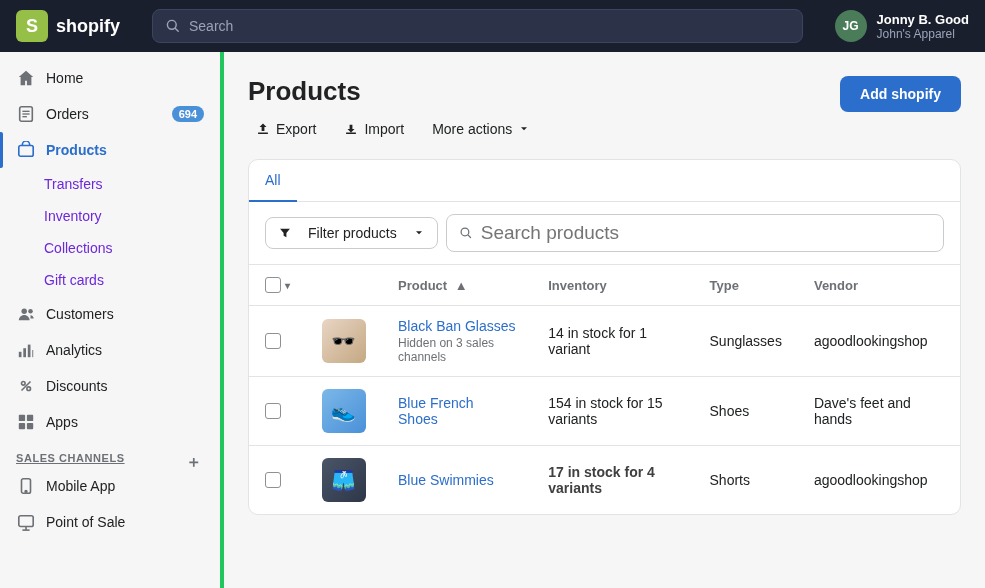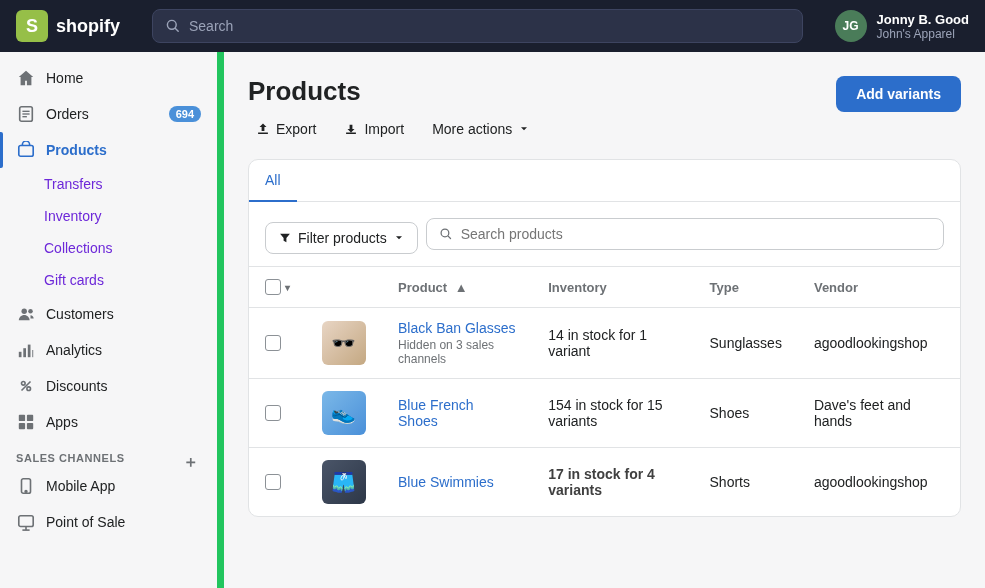--- a/index.html
+++ b/index.html
@@ -77,32 +77,33 @@
     .main-layout {
       display: flex;
       flex: 1;
       overflow: hidden;
     }
 
     
     .sidebar {
       width: 224px;
       background: #f6f6f7;
-      border-right: 7px solid #22c55e;
+      border-right: 4px solid #22c55e;
       padding: 8px 0;
       flex-shrink: 0;
       overflow-y: auto;
     }
     .sidebar-section-label {
       font-size: 11px;
       font-weight: 600;
       color: #6d7175;
       padding: 12px 16px 4px;
       text-transform: uppercase;
       letter-spacing: 0.05em;
+      text-decoration: underline;
     }
     .sidebar-item {
       display: flex;
       align-items: center;
       padding: 8px 16px;
       cursor: pointer;
       color: #202223;
       font-size: 14px;
       gap: 10px;
       position: relative;
@@ -240,47 +241,46 @@
     .table-toolbar {
       display: flex;
       align-items: center;
       gap: 8px;
       padding: 12px 16px;
       border-bottom: 1px solid #e1e3e5;
     }
     .filter-btn {
       display: flex;
       align-items: center;
-      gap: 6px;
+      gap: 16px;
       border: 1px solid #c9cccf;
       background: white;
       border-radius: 8px;
       padding: 7px 12px;
       font-size: 14px;
       cursor: pointer;
       color: #202223;
-      margin-top: 8px;
     }
     .search-products {
       flex: 1;
       display: flex;
       align-items: center;
       gap: 8px;
       border: 1px solid #c9cccf;
       border-radius: 8px;
       padding: 7px 12px;
       background: white;
       color: #6d7175;
       font-size: 14px;
     }
     .search-products input {
       border: none;
       outline: none;
       flex: 1;
-      font-size: 14px;
+      font-size: 19px;
       color: #6d7175;
       background: transparent;
     }
     table {
       width: 100%;
       border-collapse: collapse;
     }
     thead tr {
       border-bottom: 1px solid #e1e3e5;
     }
@@ -529,21 +529,21 @@
           </button>
           <button class="action-btn">
             <span>More actions</span>
             <svg width="12" height="12" viewBox="0 0 20 20" fill="currentColor">
                 <path d="M5 7l5 5 5-5z"></path>
               </svg>
           </button>
         </div>
       </div>
       <button class="primary-btn">
-        <span>Add variants</span>
+        <span>Add shopify</span>
       </button>
     </div>
 
     <div class="table-card">
 
       <div class="tabs">
         <div class="tab active-tab">
           <span>All</span>
         </div>
       </div>

